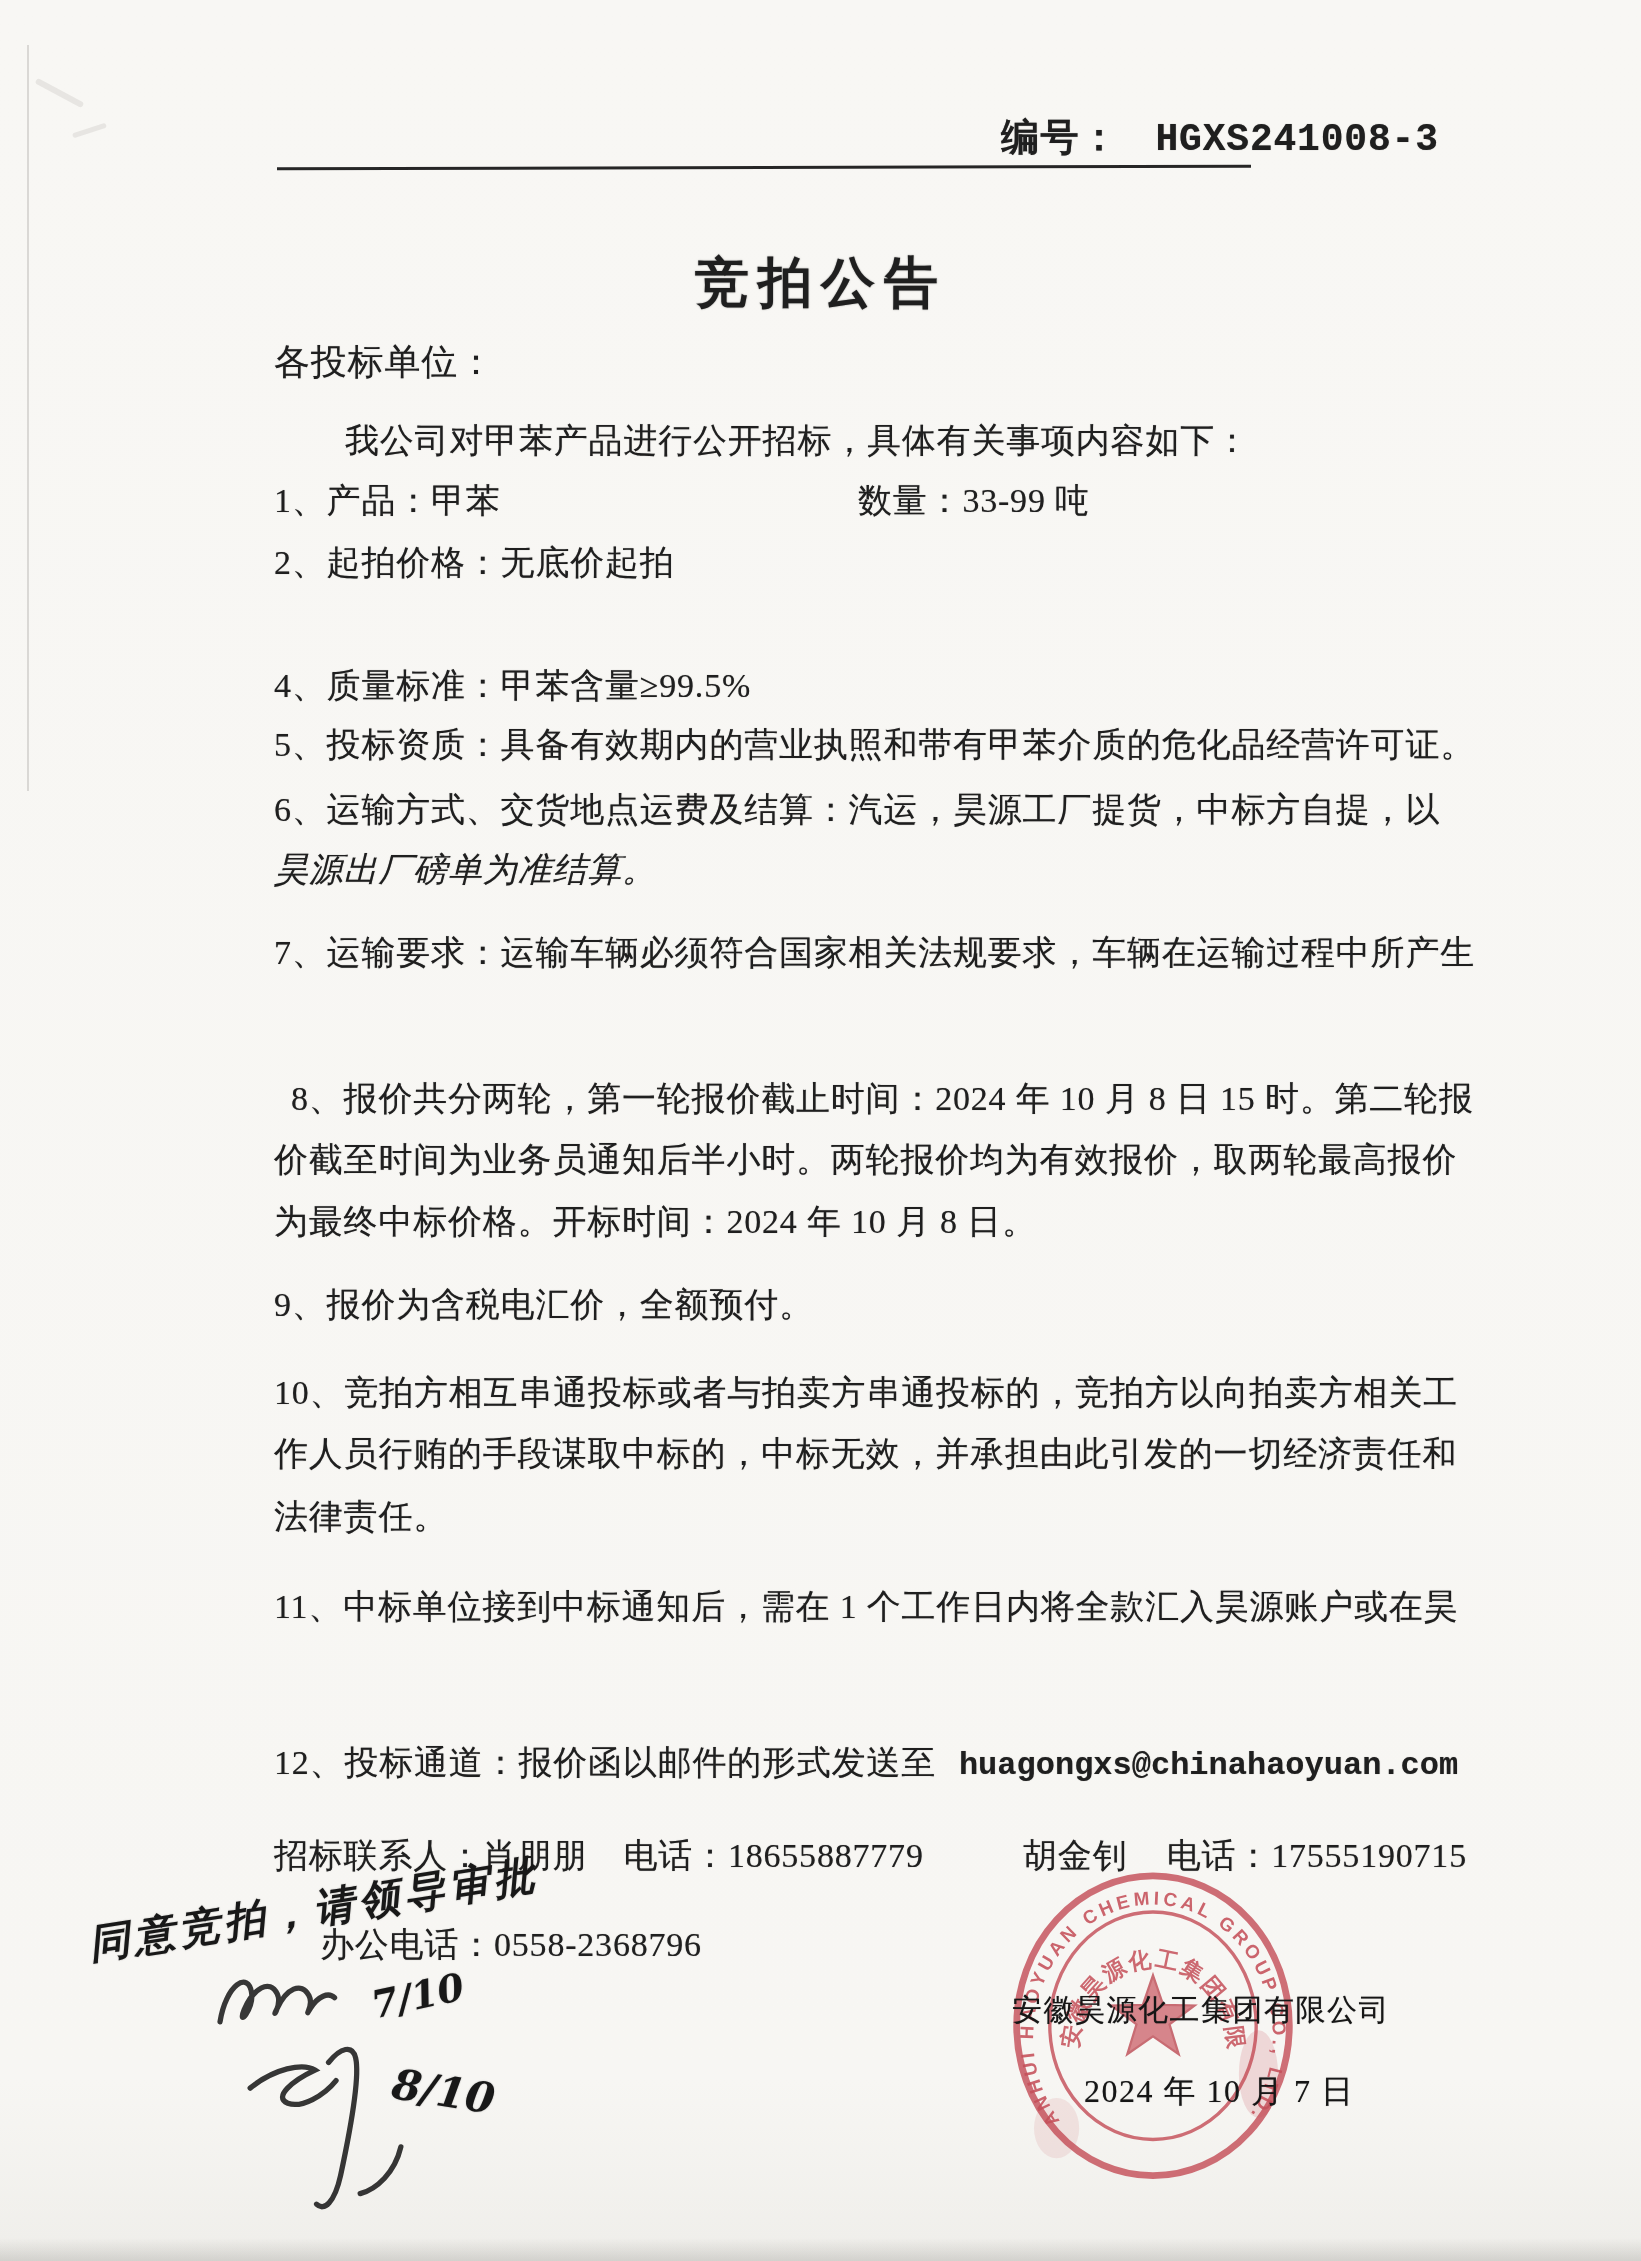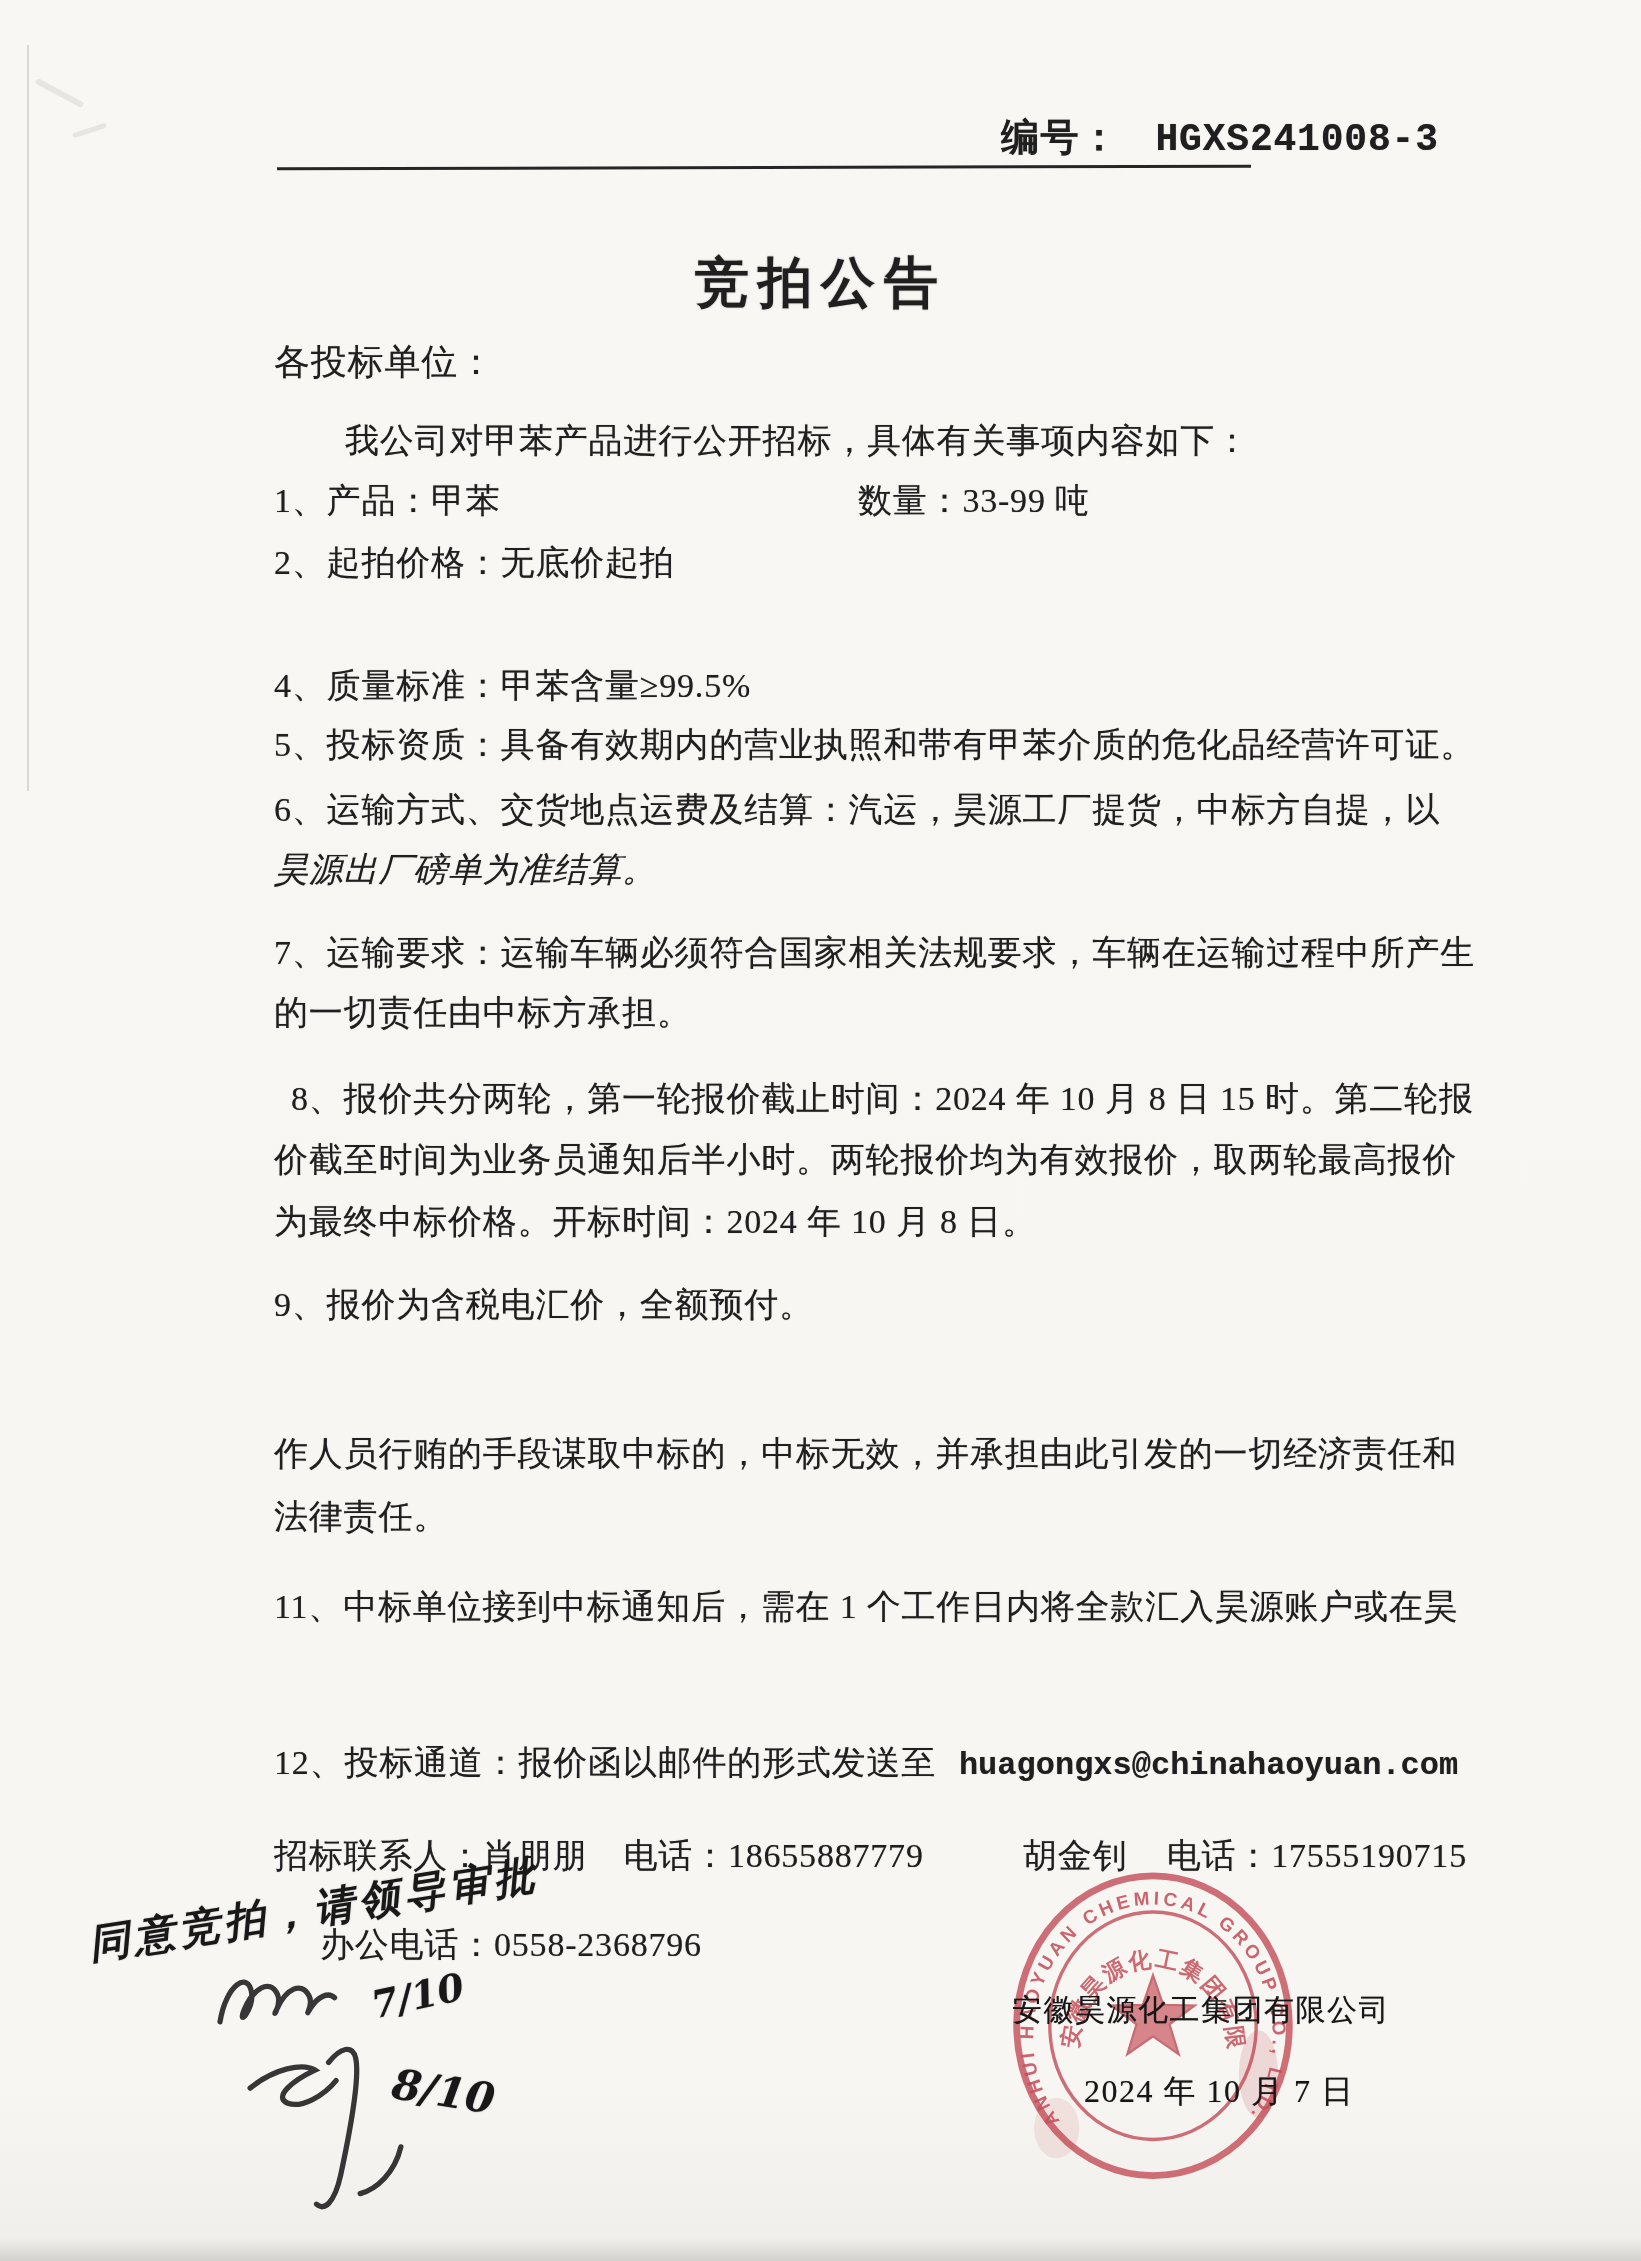--- a/index.html
+++ b/index.html
@@ -70,25 +70,25 @@
   <div class="ln" style="left:274px;top:481px;">
     <span>1、产品：甲苯</span>
     <span class="gap-b">数量：33-99 吨</span>
   </div>
   <div class="ln" style="left:274px;top:543px;">2、起拍价格：无底价起拍</div>
   <div class="ln" style="left:274px;top:666px;">4、质量标准：甲苯含量≥99.5%</div>
   <div class="ln" style="left:274px;top:725px;">5、投标资质：具备有效期内的营业执照和带有甲苯介质的危化品经营许可证。</div>
   <div class="ln" style="left:274px;top:790px;">6、运输方式、交货地点运费及结算：汽运，昊源工厂提货，中标方自提，以</div>
   <div class="ln" style="left:274px;top:850px;font-style:italic;">昊源出厂磅单为准结算。</div>
   <div class="ln" style="left:274px;top:933px;">7、运输要求：运输车辆必须符合国家相关法规要求，车辆在运输过程中所产生</div>
-  <div class="ln" style="left:274px;top:993px;">的一切责任由中标方承担。</div>
   <div class="ln" style="left:274px;top:1079px;margin-left:17px;">8、报价共分两轮，第一轮报价截止时间：2024 年 10 月 8 日 15 时。第二轮报</div>
   <div class="ln" style="left:274px;top:1140px;">价截至时间为业务员通知后半小时。两轮报价均为有效报价，取两轮最高报价</div>
   <div class="ln" style="left:274px;top:1202px;">为最终中标价格。开标时间：2024 年 10 月 8 日。</div>
   <div class="ln" style="left:274px;top:1285px;">9、报价为含税电汇价，全额预付。</div>
+  <div class="ln" style="left:274px;top:1373px;">10、竞拍方相互串通投标或者与拍卖方串通投标的，竞拍方以向拍卖方相关工</div>
   <div class="ln" style="left:274px;top:1434px;">作人员行贿的手段谋取中标的，中标无效，并承担由此引发的一切经济责任和</div>
   <div class="ln" style="left:274px;top:1497px;">法律责任。</div>
   <div class="ln" style="left:274px;top:1587px;">11、中标单位接到中标通知后，需在 1 个工作日内将全款汇入昊源账户或在昊</div>
   <div class="ln" style="left:274px;top:1743px;">
     <span>12、投标通道：报价函以邮件的形式发送至</span>
     <span class="mono" style="margin-left:13.6px;">huagongxs@chinahaoyuan.com</span>
   </div>
 
   <div class="ln" style="left:274px;top:1836px;">
     <span>招标联系人：肖朋朋</span>

